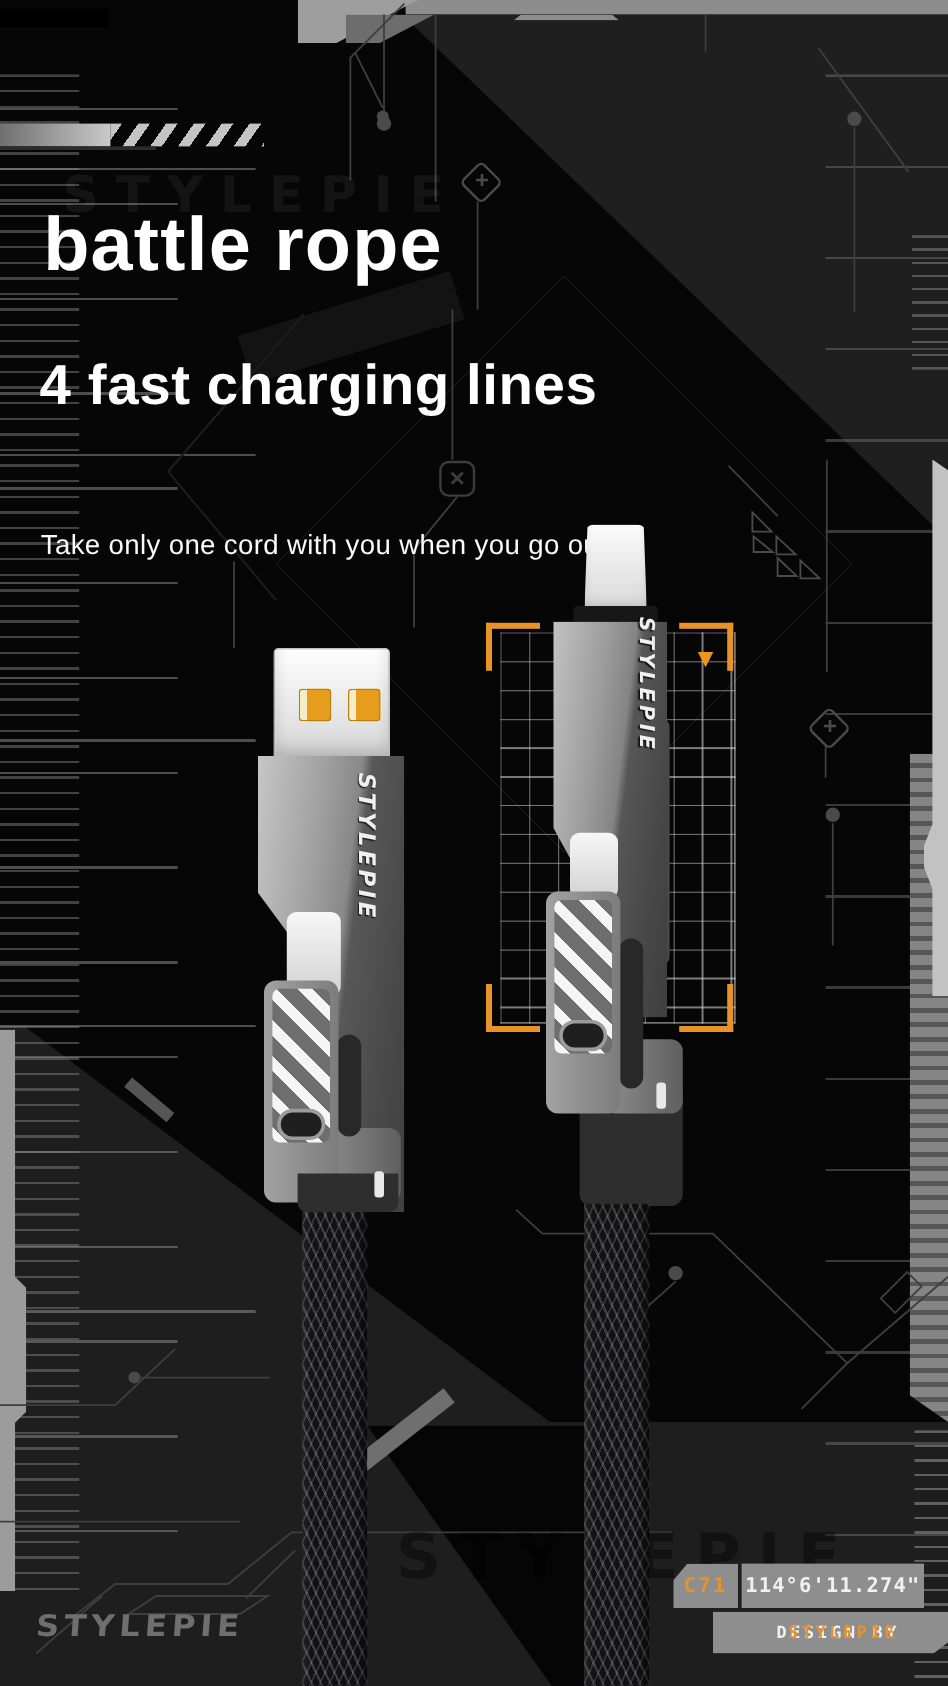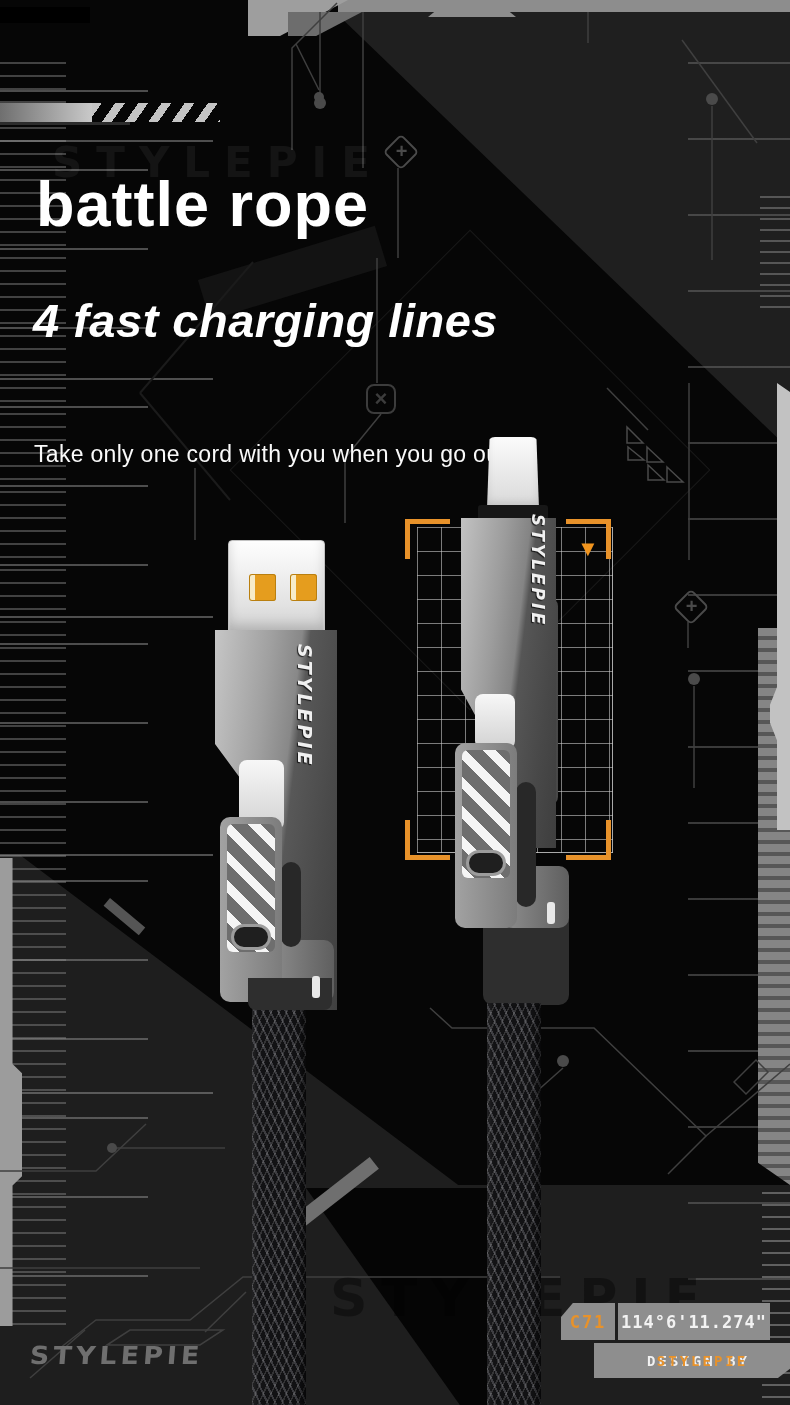--- a/index.html
+++ b/index.html
@@ -64,21 +64,21 @@
   .diamond-icon{width:26px;height:26px;border:2px solid #4a4a4a;border-radius:5px;
       transform:rotate(45deg);color:#4a4a4a;}
   .diamond-icon span{position:absolute;left:50%;top:50%;transform:translate(-50%,-54%) rotate(-45deg);
       font:600 20px "Liberation Sans",sans-serif;}
   .d1{left:388px;top:139px;} .d2{left:678px;top:594px;}
   .close-icon{left:366px;top:384px;width:30px;height:30px;border:2px solid #3c3c3c;border-radius:8px;
       color:#3c3c3c;text-align:center;font:600 22px/26px "Liberation Sans",sans-serif;}
 
   
   .title{left:36px;top:168px;font-size:63px;font-weight:600;color:#fff;letter-spacing:1px;white-space:nowrap;}
-  .subtitle{left:33px;top:293px;font-size:47px;font-weight:600;color:#fff;letter-spacing:.5px;white-space:nowrap;font-style:italic;}
+  .subtitle{left:33px;top:293px;font-size:47px;font-weight:600;color:#fff;letter-spacing:.5px;white-space:nowrap;}
   .tagline{left:34px;top:441px;font-size:23px;font-weight:400;color:#fafafa;letter-spacing:.3px;white-space:nowrap;}
   .wm{font-family:"DejaVu Sans",sans-serif;font-weight:700;white-space:nowrap;letter-spacing:14px;}
   .wm-top{left:52px;top:138px;font-size:42px;color:rgba(255,255,255,.06);}
   .wm-bottom{left:330px;top:1268px;font-size:52px;color:rgba(0,0,0,.38);z-index:2;}
 
   
   .grid{left:417px;top:527px;width:196px;height:326px;z-index:2;opacity:.85;
       background-image:repeating-linear-gradient(to right,rgba(235,235,235,.6) 0 1px,transparent 1px 24px),
                        repeating-linear-gradient(to bottom,rgba(235,235,235,.6) 0 1px,transparent 1px 24px);
       border-right:1px solid rgba(235,235,235,.6);border-bottom:1px solid rgba(235,235,235,.6);}

